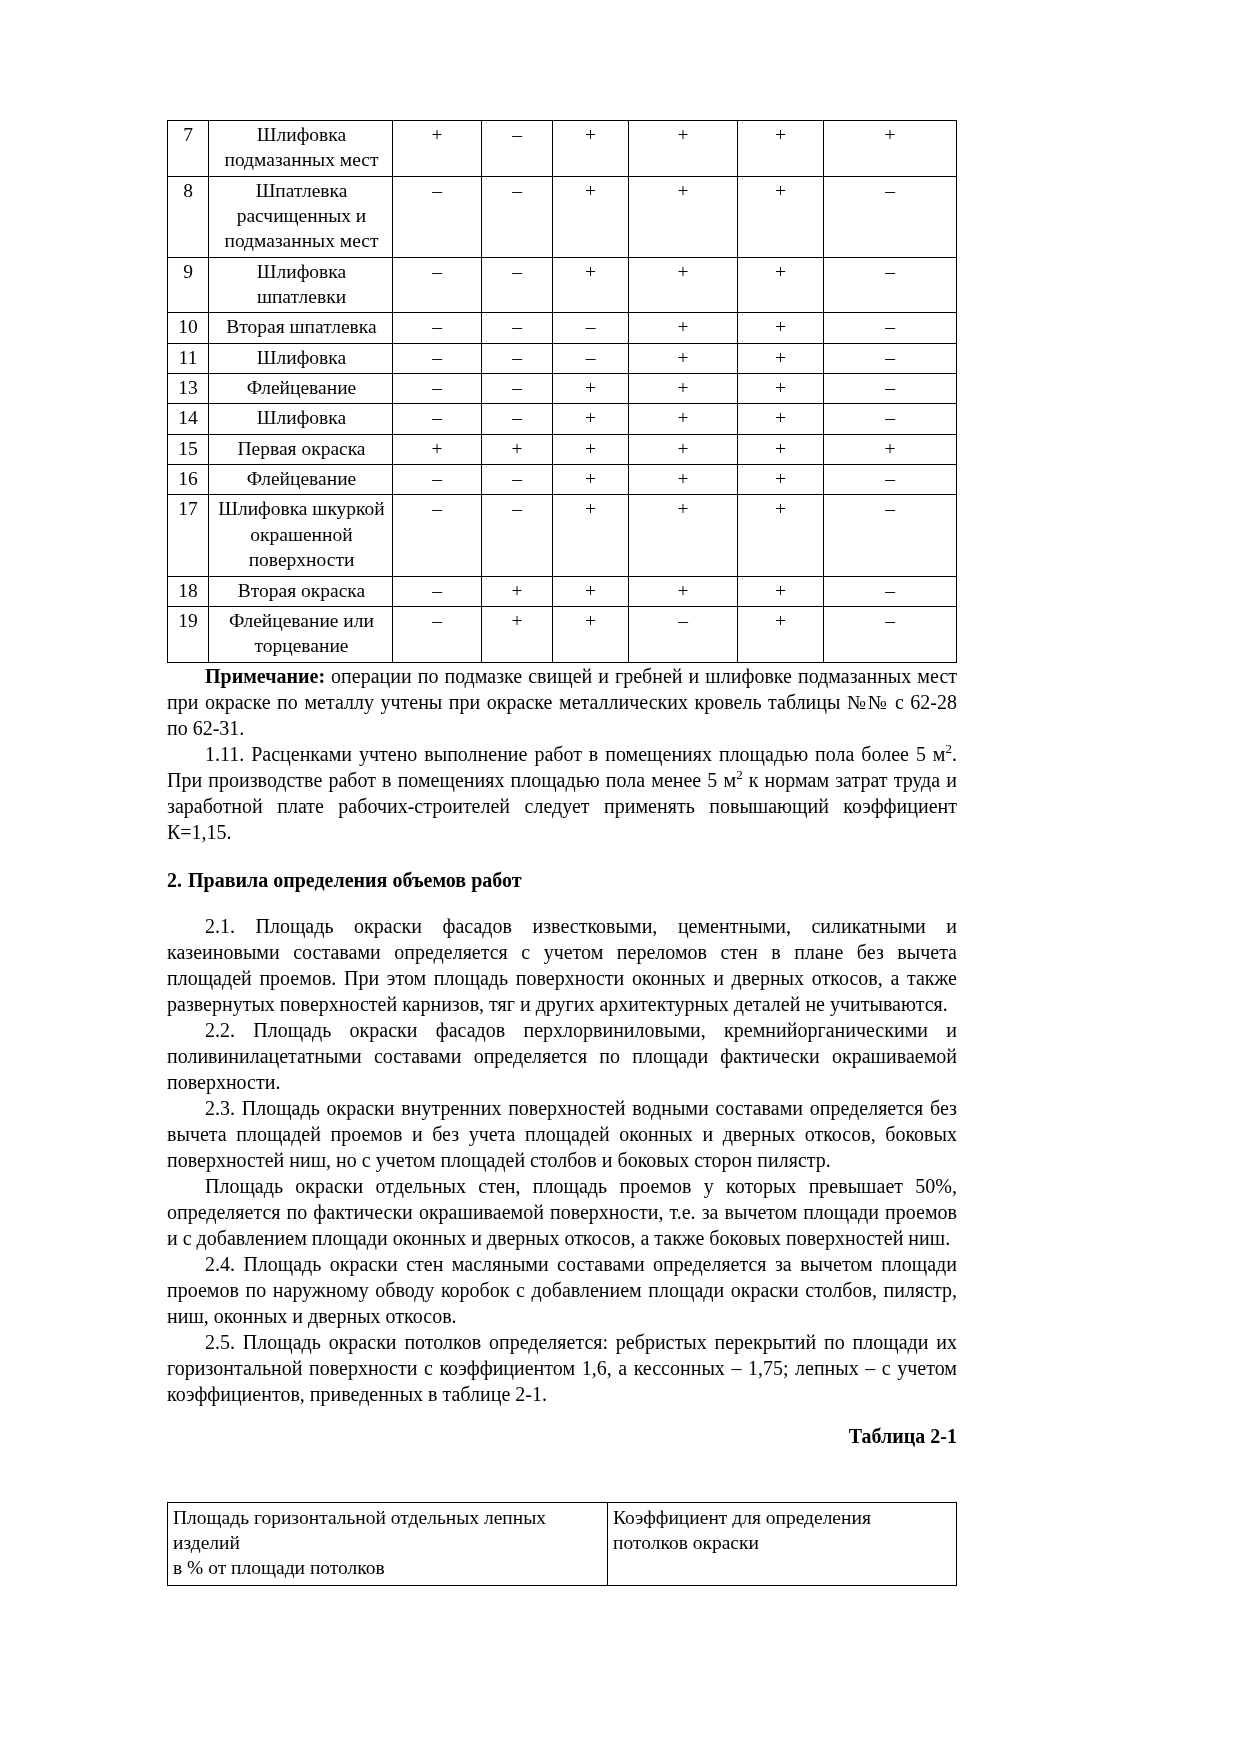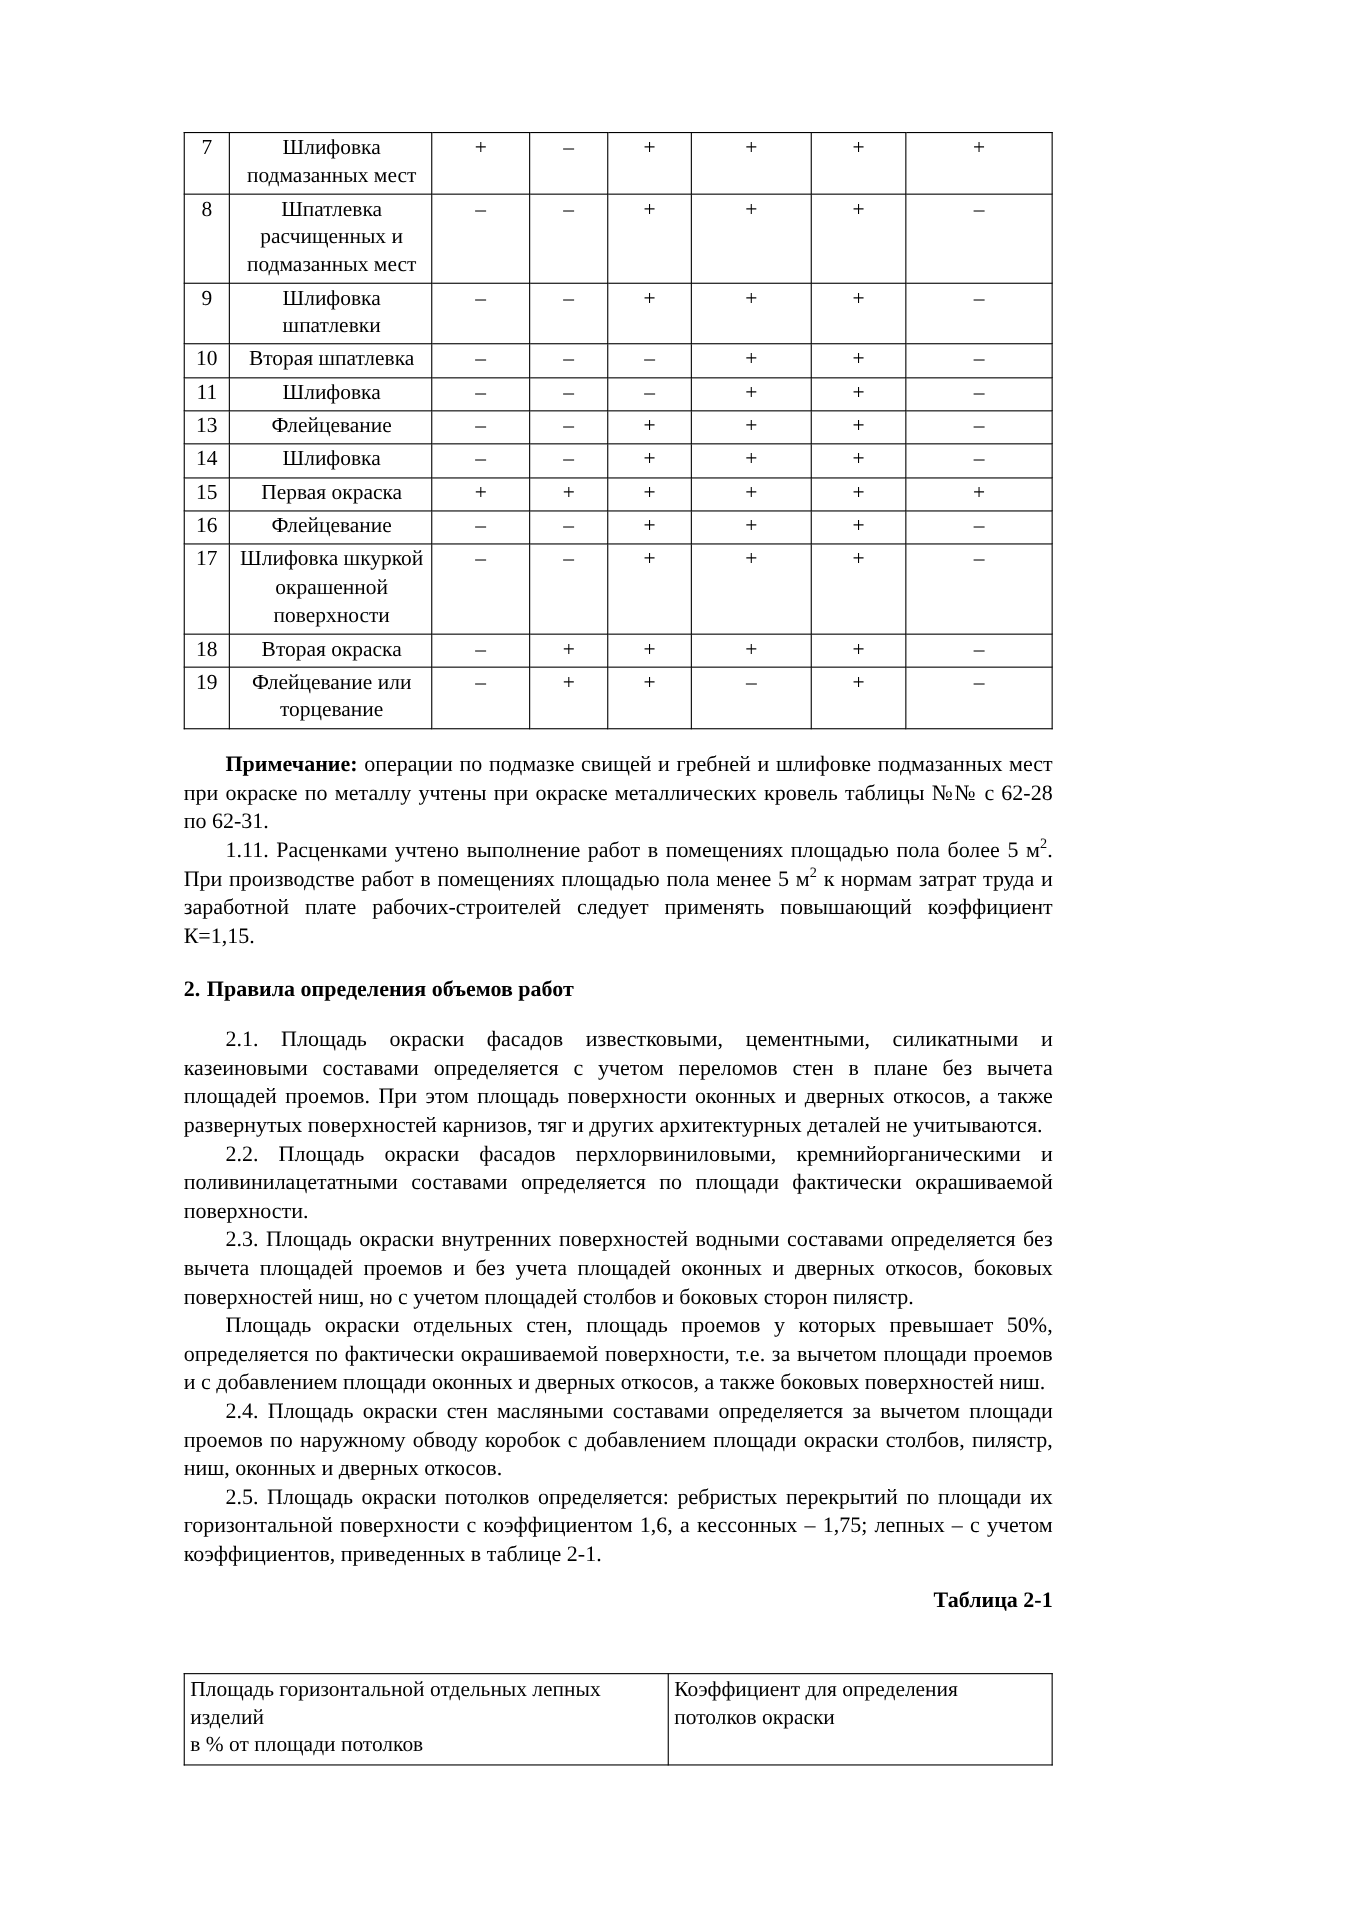--- a/index.html
+++ b/index.html
@@ -83,21 +83,21 @@
   p {
     margin: 0;
     font-size: 20px;
     line-height: 1.30;
     text-align: justify;
     text-justify: inter-word;
   }
   .indent {
     text-indent: 38px;
   }
-  .gap-before { margin-top: 19px; }
+  .gap-before { }
   b, .b { font-weight: bold; }
 
   .heading {
     text-align: left;
     font-weight: bold;
     font-size: 20px;
     margin: 22px 0 20px 0;
     line-height: 1.3;
   }
   .heading .hnum { margin-right: 6px; }

